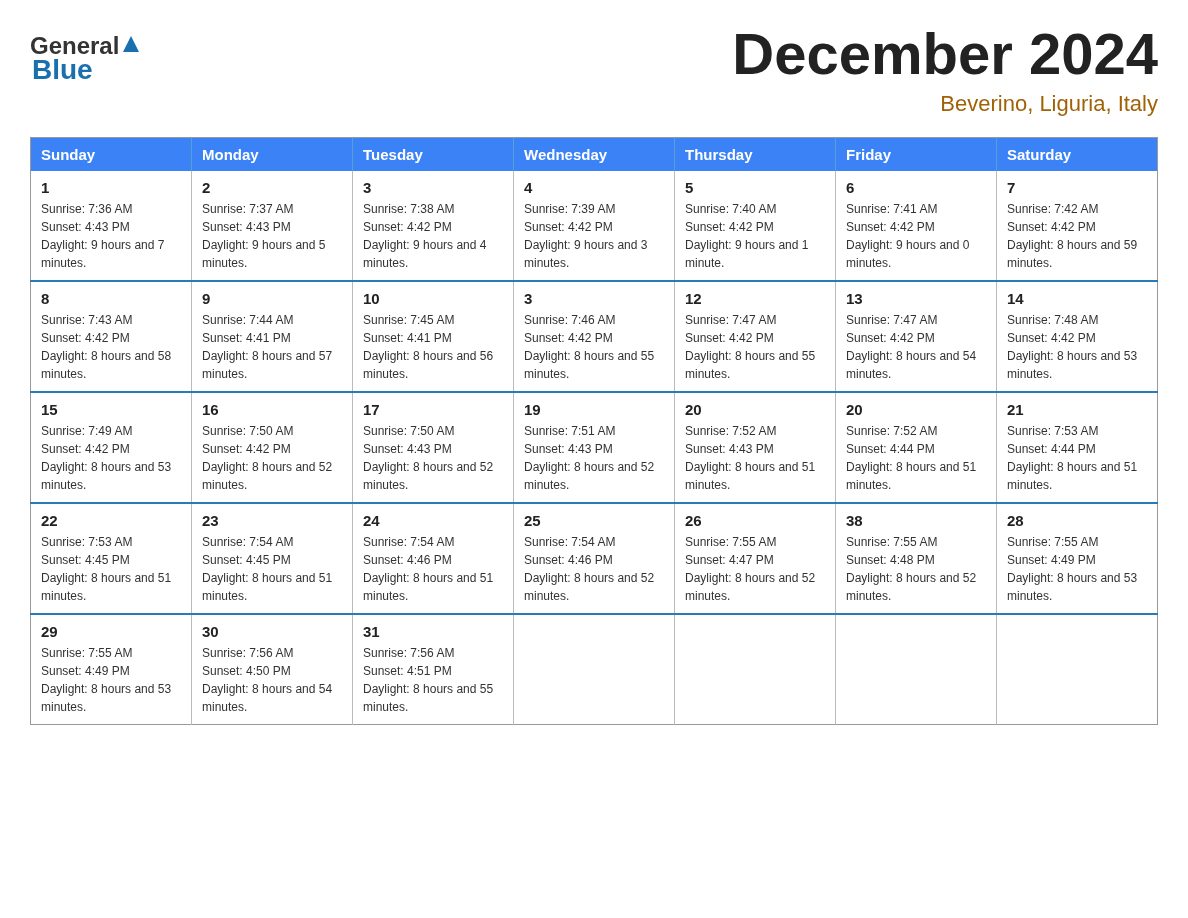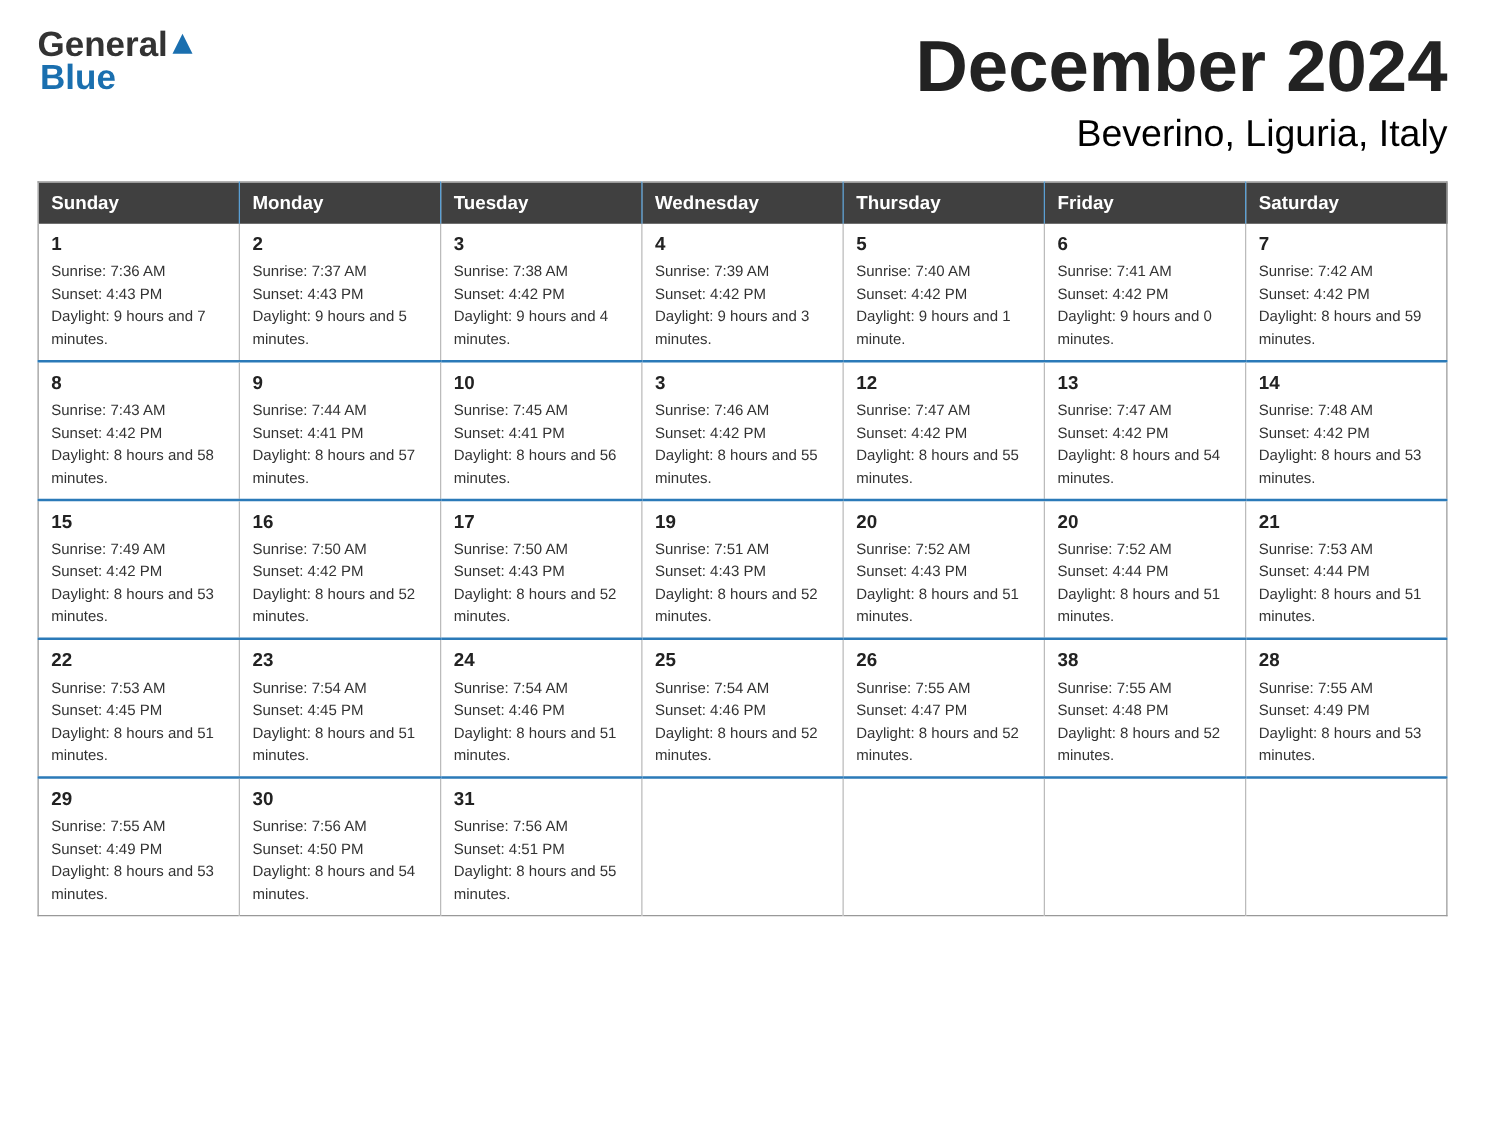--- a/index.html
+++ b/index.html
@@ -17,46 +17,47 @@
       margin-bottom: 20px;
     }
     .logo {
       display: flex;
       flex-direction: column;
       align-items: flex-start;
     }
     .logo-text {
       display: flex;
       align-items: flex-end;
-      font-size: 28px;
+      font-size: 24px;
       font-weight: bold;
       color: #333;
+      margin-top: 12px;
     }
     .logo-general { color: #333; }
     .logo-blue { color: #1a6faf; }
     .title-block {
       text-align: right;
     }
     .month-title {
       font-size: 58px;
       font-weight: bold;
       color: #222;
     }
     .location {
-      font-size: 30px;
-      color: #000000;
+      font-size: 22px;
+      color: #a16207;
       margin-top: 4px;
     }
     .calendar-table {
       width: 100%;
       border-collapse: collapse;
       border: 1px solid #999;
     }
     .calendar-table th {
-      background-color: #404040;
+      background-color: #3b82f6;
       color: #fff;
       text-align: left;
       padding: 8px 10px;
       font-size: 15px;
       border-right: 1px solid #5a9fd4;
     }
     .calendar-table th:last-child { border-right: none; }
     .calendar-table td {
       vertical-align: top;
       padding: 8px 10px;

